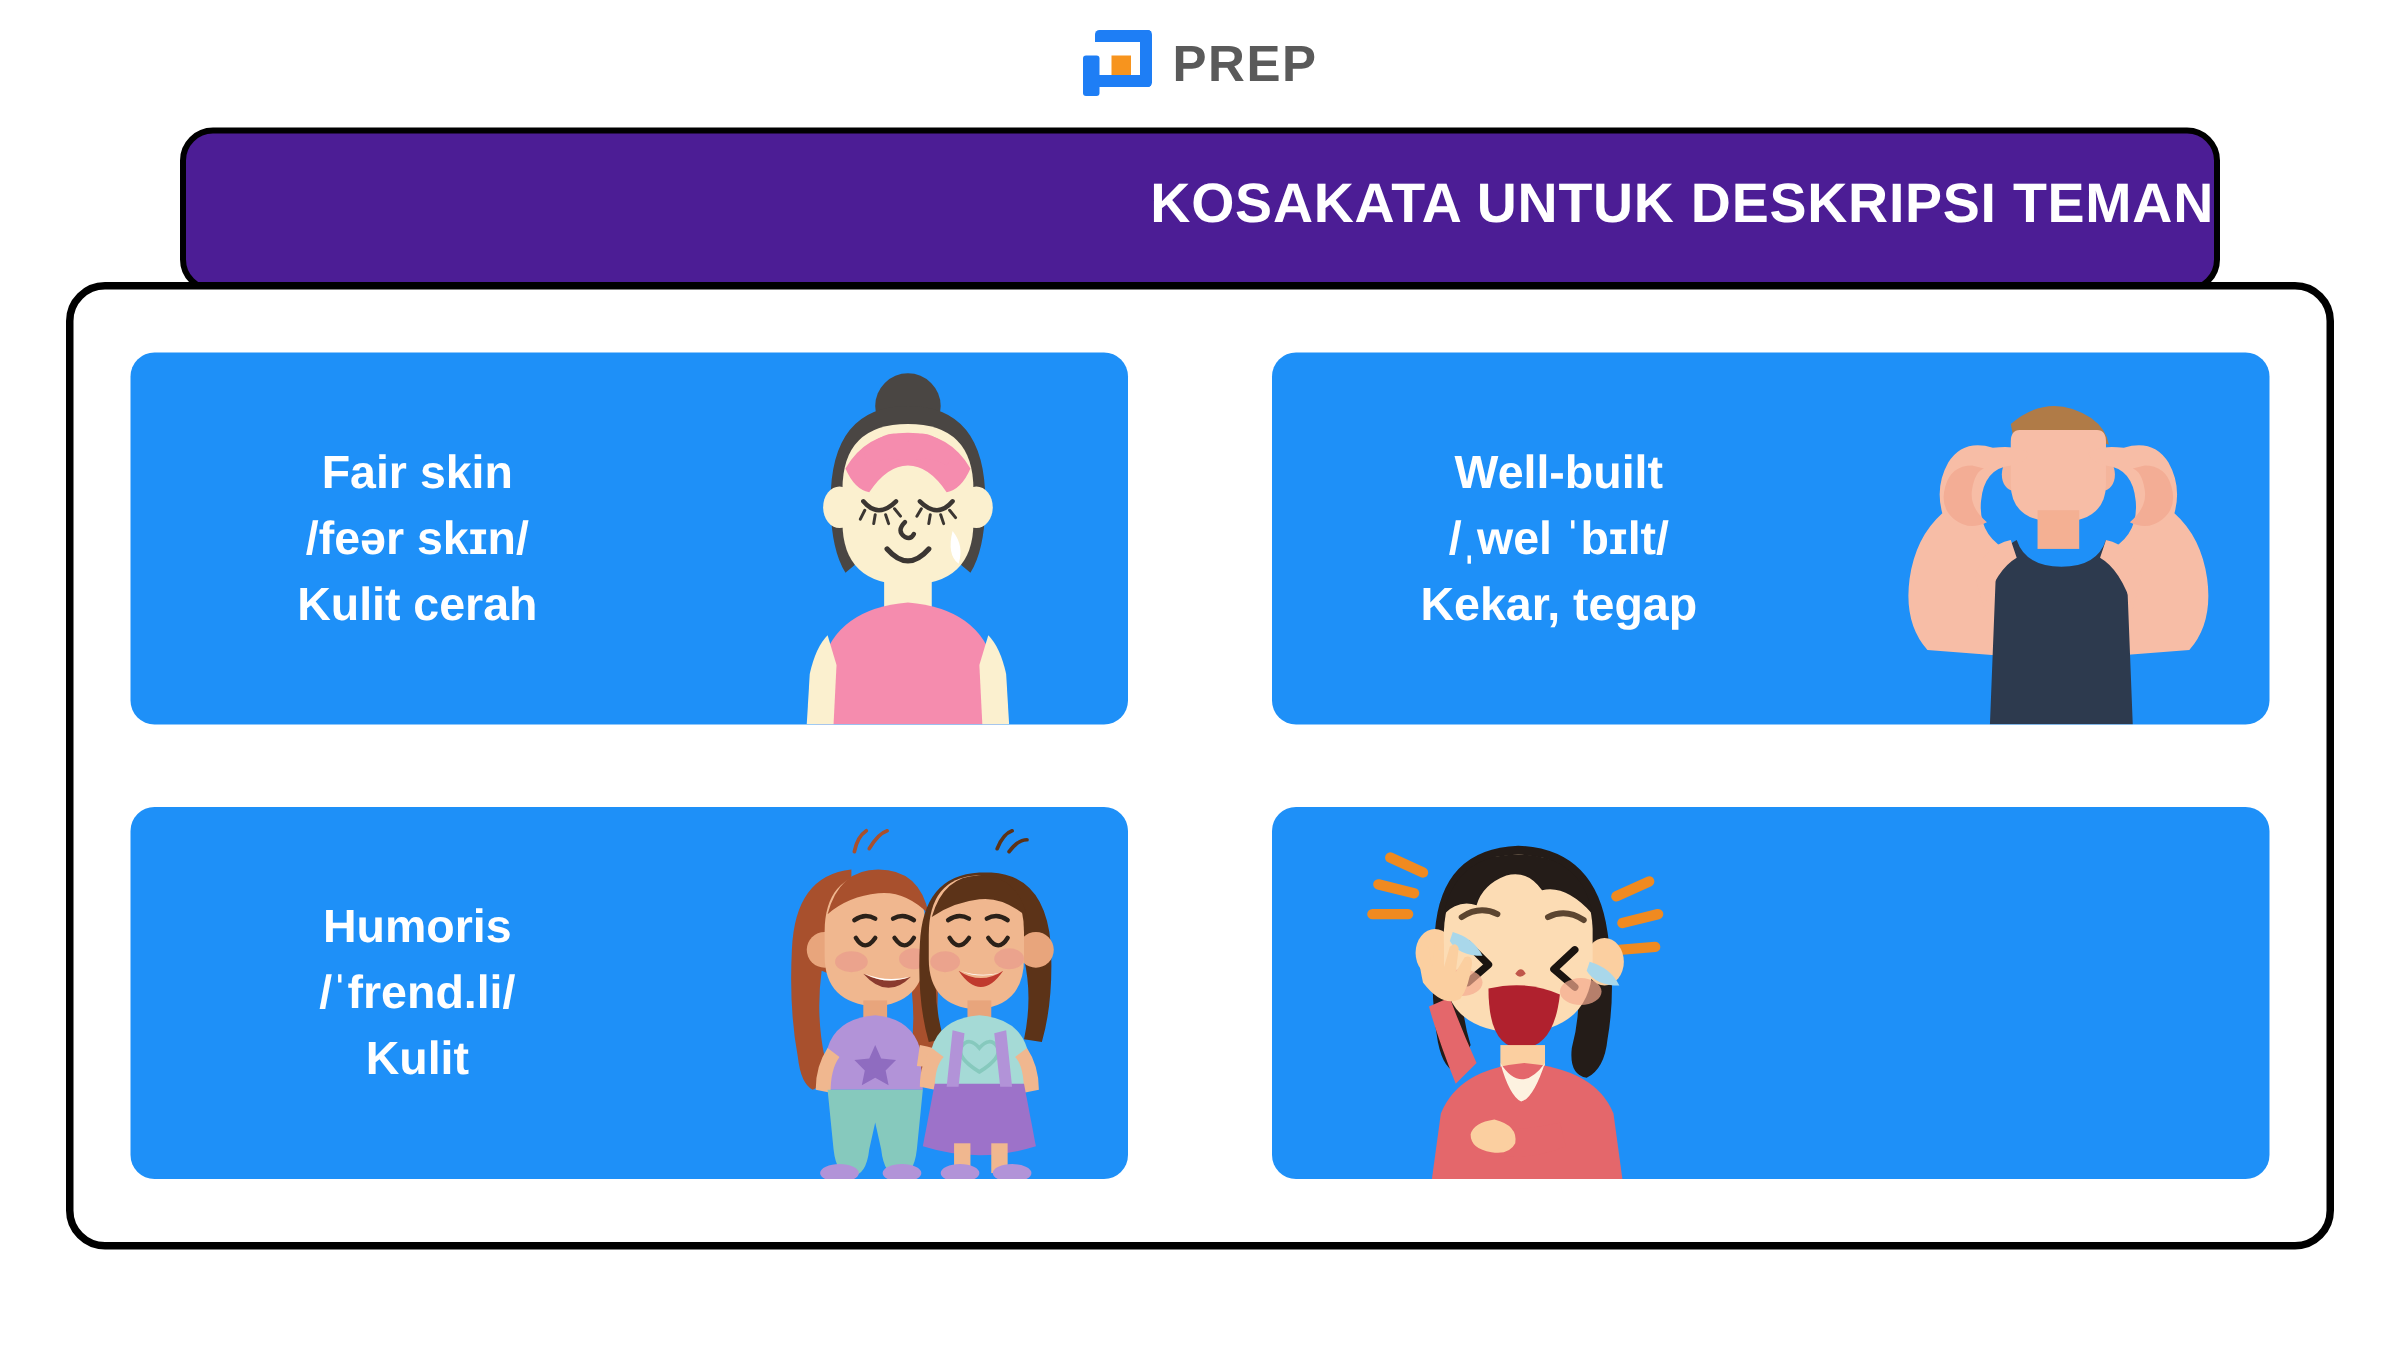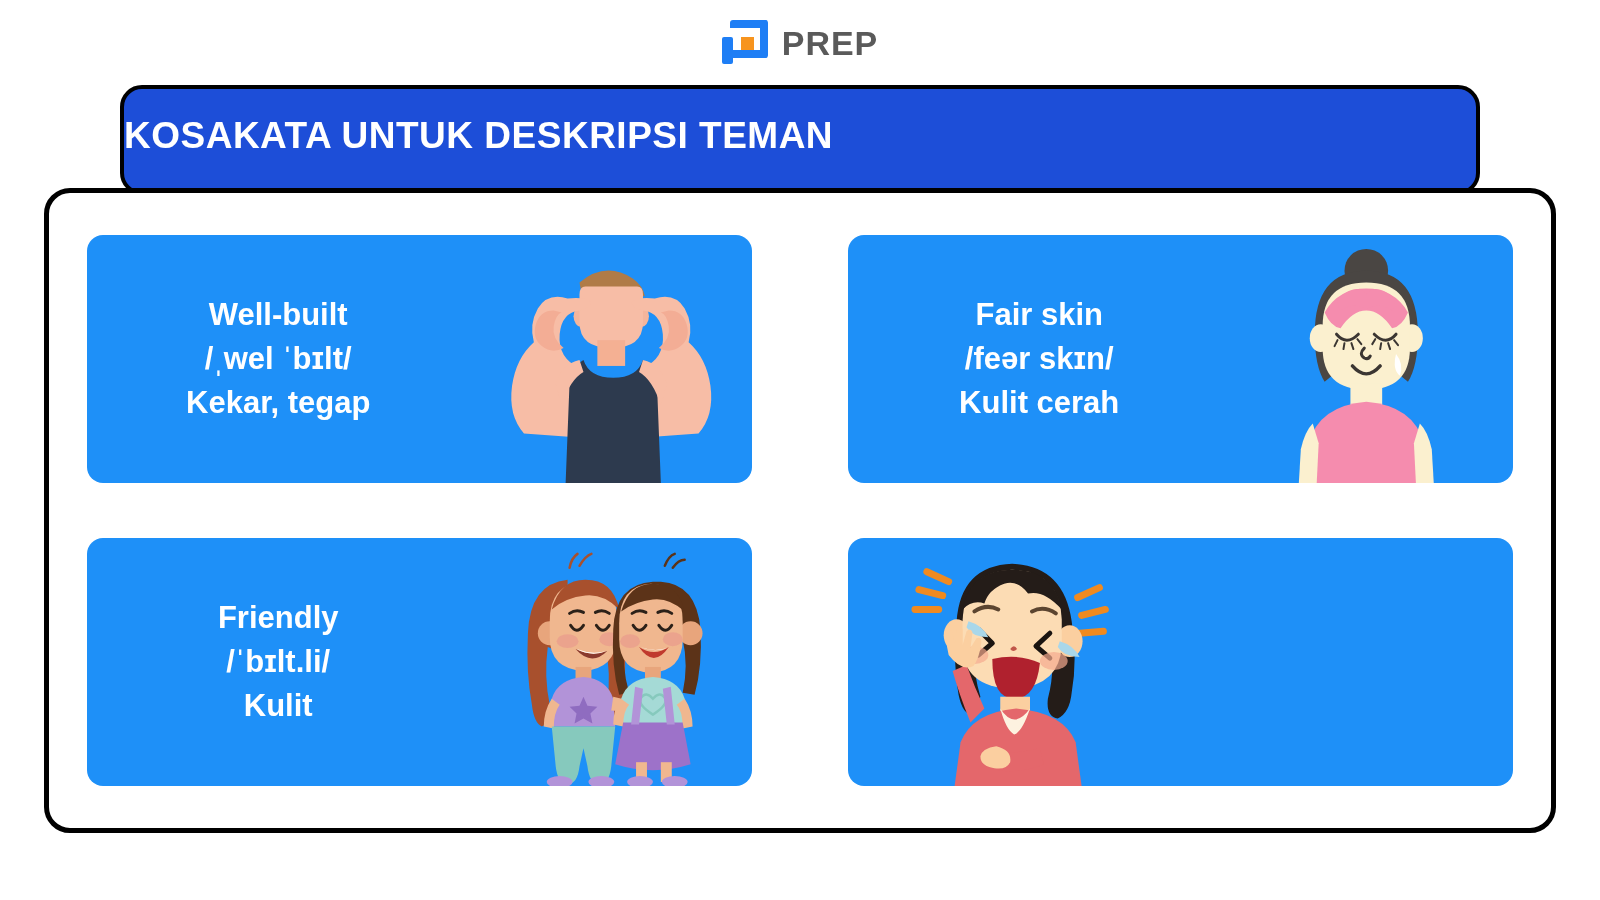--- a/index.html
+++ b/index.html
@@ -79,26 +79,26 @@
     font-weight: 700;
     letter-spacing: 1px;
     color: #5a5a5a;
   }
 
   
   .title-banner {
     position: absolute;
     left: 120px; top: 85px;
     width: 1360px; height: 110px;
-    background: #1d4ed8;
+    background: #4c1d95;
     border: 4px solid #000000;
     border-radius: 22px;
     display: flex;
     align-items: flex-start;
-    justify-content: flex-start;
+    justify-content: flex-end;
     padding-top: 26px;
     z-index: 2;
   }
   .title-text {
     color: #ffffff;
     font-size: 37px;
     font-weight: 700;
     letter-spacing: 0.5px;
     text-align: center;
     white-space: nowrap;
@@ -181,52 +181,20 @@
 
   <div class="title-banner">
     <div class="title-text">KOSAKATA UNTUK DESKRIPSI TEMAN</div>
   </div>
 
   <div class="panel">
     <div class="grid">
 
       <div class="card">
         <div class="card-text">
-          <span>Well-built</span>
-          <span>/ˌwel ˈbɪlt/</span>
-          <span>Kekar, tegap</span>
-        </div>
-        <div class="card-art">
-          <svg viewBox="0 0 260 250" preserveAspectRatio="xMidYMid meet">
-
-            <path d="M104 48 q26-22 54-4 q10 7 12 18 l-6 -2 l-4 8 l-7 -6 l-5 9 l-6 -7 l-6 9 l-5 -7 l-7 8 l-6 -6 l-6 9 q-6 -16 -8 -29z" fill="#b07b47"></path>
-
-            <ellipse cx="106" cy="82" rx="8" ry="11" fill="#f4b59c"></ellipse>
-            <ellipse cx="166" cy="82" rx="8" ry="11" fill="#f4b59c"></ellipse>
-
-            <path d="M110 52 h52 q6 0 6 8 v28 q0 26 -32 26 q-32 0 -32 -26 v-28 q0 -8 6 -8z" fill="#f7bda6"></path>
-
-            <rect x="122" y="106" width="28" height="26" fill="#f4b093"></rect>
-
-            <path d="M92 64 q-20 -6 -30 10 q-9 16 -4 34 q-18 16 -22 44 q-4 30 12 48 l52 4 l4 -70 q-22 -10 -20 -34 q2 -22 20 -24 q10 -2 12 -8 q-6 -6 -24 -4z" fill="#f7bda6"></path>
-            <path d="M78 76 q-14 0 -18 14 q-4 14 6 22 q10 8 22 2 q-12 -10 -10 -22 q2 -12 8 -14z" fill="#f3ad95"></path>
-
-            <path d="M180 64 q20 -6 30 10 q9 16 4 34 q18 16 22 44 q4 30 -12 48 l-52 4 l-4 -70 q22 -10 20 -34 q-2 -22 -20 -24 q-10 -2 -12 -8 q6 -6 24 -4z" fill="#f7bda6"></path>
-            <path d="M194 76 q14 0 18 14 q4 14 -6 22 q-10 8 -22 2 q12 -10 10 -22 q-2 -12 -8 -14z" fill="#f3ad95"></path>
-
-            <path d="M108 126 q-12 6 -14 22 l-4 102 h96 l-4 -102 q-2 -16 -14 -22 q-6 18 -30 18 q-24 0 -30 -18z" fill="#2d3a4e"></path>
-
-            <path d="M104 126 q-18 4 -24 24 l6 22 q8 -26 22 -34z" fill="#f7bda6"></path>
-            <path d="M168 126 q18 4 24 24 l-6 22 q-8 -26 -22 -34z" fill="#f7bda6"></path>
-          </svg>
-        </div>
-      </div>
-
-      <div class="card">
-        <div class="card-text">
           <span>Fair skin</span>
           <span>/feər skɪn/</span>
           <span>Kulit cerah</span>
         </div>
         <div class="card-art">
           <svg viewBox="0 0 260 250" preserveAspectRatio="xMidYMid meet">
 
             <circle cx="130" cy="36" r="22" fill="#4a4643"></circle>
 
             <path d="M130 36 q-52 0 -52 64 q0 32 10 48 l12 -10 q-10 -30 -4 -52 q30 12 68 0 q6 22 -4 52 l12 10 q10 -16 10 -48 q0 -64 -52 -64z" fill="#4a4643"></path>
@@ -256,22 +224,54 @@
 
             <path d="M130 168 q-48 4 -58 42 l-4 40 h124 l-4 -40 q-10 -38 -58 -42z" fill="#f58cae"></path>
             <path d="M76 190 q-8 8 -12 26 l-2 34 h18 l2 -40z" fill="#fbf0cf"></path>
             <path d="M184 190 q8 8 12 26 l2 34 h-18 l-2 -40z" fill="#fbf0cf"></path>
           </svg>
         </div>
       </div>
 
       <div class="card">
         <div class="card-text">
-          <span>Friendly</span>
-          <span>/ˈbɪlt.li/</span>
+          <span>Well-built</span>
+          <span>/ˌwel ˈbɪlt/</span>
+          <span>Kekar, tegap</span>
+        </div>
+        <div class="card-art">
+          <svg viewBox="0 0 260 250" preserveAspectRatio="xMidYMid meet">
+
+            <path d="M104 48 q26-22 54-4 q10 7 12 18 l-6 -2 l-4 8 l-7 -6 l-5 9 l-6 -7 l-6 9 l-5 -7 l-7 8 l-6 -6 l-6 9 q-6 -16 -8 -29z" fill="#b07b47"></path>
+
+            <ellipse cx="106" cy="82" rx="8" ry="11" fill="#f4b59c"></ellipse>
+            <ellipse cx="166" cy="82" rx="8" ry="11" fill="#f4b59c"></ellipse>
+
+            <path d="M110 52 h52 q6 0 6 8 v28 q0 26 -32 26 q-32 0 -32 -26 v-28 q0 -8 6 -8z" fill="#f7bda6"></path>
+
+            <rect x="122" y="106" width="28" height="26" fill="#f4b093"></rect>
+
+            <path d="M92 64 q-20 -6 -30 10 q-9 16 -4 34 q-18 16 -22 44 q-4 30 12 48 l52 4 l4 -70 q-22 -10 -20 -34 q2 -22 20 -24 q10 -2 12 -8 q-6 -6 -24 -4z" fill="#f7bda6"></path>
+            <path d="M78 76 q-14 0 -18 14 q-4 14 6 22 q10 8 22 2 q-12 -10 -10 -22 q2 -12 8 -14z" fill="#f3ad95"></path>
+
+            <path d="M180 64 q20 -6 30 10 q9 16 4 34 q18 16 22 44 q4 30 -12 48 l-52 4 l-4 -70 q22 -10 20 -34 q-2 -22 -20 -24 q-10 -2 -12 -8 q6 -6 24 -4z" fill="#f7bda6"></path>
+            <path d="M194 76 q14 0 18 14 q4 14 -6 22 q-10 8 -22 2 q12 -10 10 -22 q-2 -12 -8 -14z" fill="#f3ad95"></path>
+
+            <path d="M108 126 q-12 6 -14 22 l-4 102 h96 l-4 -102 q-2 -16 -14 -22 q-6 18 -30 18 q-24 0 -30 -18z" fill="#2d3a4e"></path>
+
+            <path d="M104 126 q-18 4 -24 24 l6 22 q8 -26 22 -34z" fill="#f7bda6"></path>
+            <path d="M168 126 q18 4 24 24 l-6 22 q-8 -26 -22 -34z" fill="#f7bda6"></path>
+          </svg>
+        </div>
+      </div>
+
+      <div class="card">
+        <div class="card-text">
+          <span>Humoris</span>
+          <span>/ˈfrend.li/</span>
           <span>Kulit</span>
         </div>
         <div class="card-art">
           <svg viewBox="0 0 260 250" preserveAspectRatio="xMidYMid meet">
 
             <path d="M92 42 q-38 4 -40 54 q-2 40 4 72 q2 18 10 22 q10 -4 8 -22 q-6 -28 -2 -58 q30 14 58 -2 q6 28 2 58 l10 18 q8 -22 8 -56 q2 -48 -32 -62 q-12 -5 -26 -4z" fill="#a8502d"></path>
 
             <path d="M94 30 q2 -10 8 -14 M104 28 q6 -10 12 -12" stroke="#a8502d" stroke-width="2.5" fill="none" stroke-linecap="round"></path>
 
             <circle cx="74" cy="96" r="12" fill="#e8a57c"></circle>

